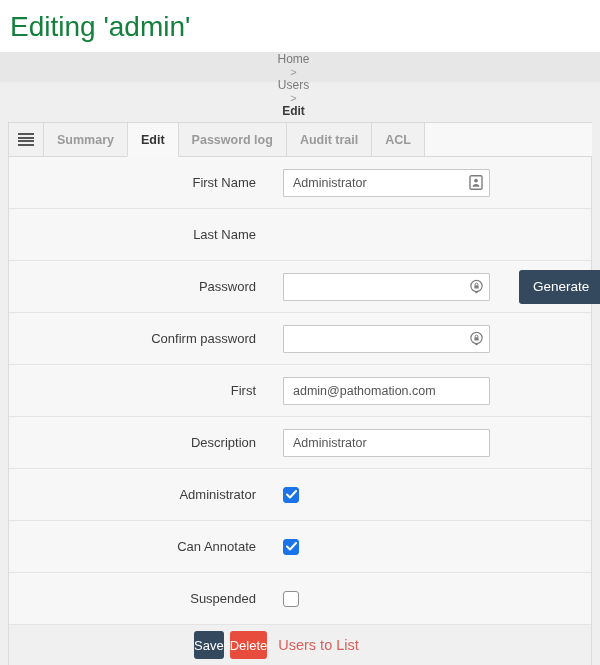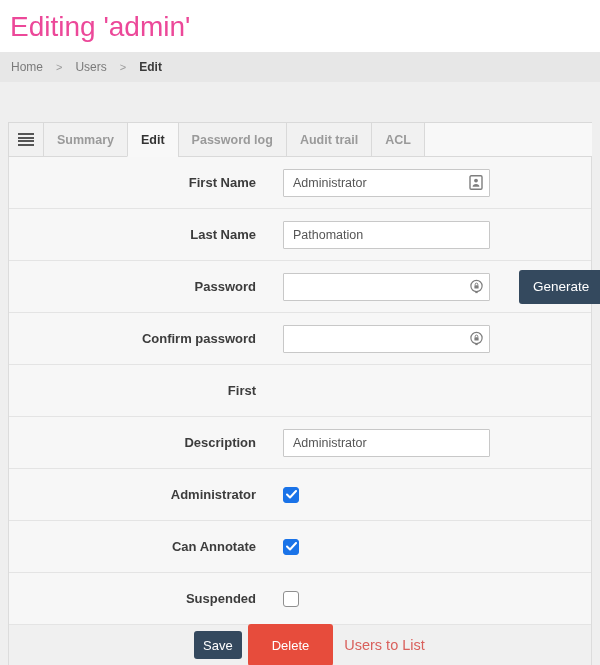--- a/index.html
+++ b/index.html
@@ -7,26 +7,26 @@
   }
   *{box-sizing:border-box;}
   html,body{margin:0;padding:0;}
   body{
     width:600px;height:665px;overflow:hidden;background:#ffffff;
     font-family:"Liberation Sans", sans-serif;
   }
   
   .page-title{
     margin:0;padding:13px 10px 11px 10px;height:52px;
-    font-size:28px;line-height:28px;font-weight:400;color:#ec4899;
+    font-size:28px;line-height:28px;font-weight:400;color:#15803d;
   }
   
   .breadcrumb{
     height:30px;background:#e7e7e7;display:flex;align-items:center;
-    padding:0 11px;font-size:12px;color:#7a7a7a;
+    padding:0 25px;font-size:12px;color:#7a7a7a;flex-direction:column;
   }
   .bc-item{margin-right:13px;}
   .bc-item.active{font-weight:700;color:#3a3a3a;}
   .bc-sep{margin-right:13px;color:#9b9b9b;font-size:11px;}
   
   .content-bg{background:#efefef;height:583px;padding-top:40px;}
   .panel{margin:0 8px;width:584px;}
   
   .tabstrip{display:flex;height:35px;}
   .tab{
@@ -46,21 +46,21 @@
     background:#f8f8f8;
   }
   
   .panel-body{border-left:1px solid #dcdcdc;border-right:1px solid #dcdcdc;}
   .row{
     height:52px;display:flex;align-items:center;
     background:#f7f7f7;border-bottom:1px solid #e4e4e4;
   }
   .flabel{
     width:247px;flex-shrink:0;text-align:right;
-    font-size:13px;font-weight:700;color:#3c3c3c;
+    font-size:13px;font-weight:400;color:#3c3c3c;
   }
   .ctrl{margin-left:27px;display:flex;align-items:center;flex-shrink:0;}
   .input-wrap{position:relative;display:inline-block;}
   .text-input{
     width:207px;height:28px;border:1px solid #c8c8c8;border-radius:1px;
     background:#fff;padding:0 26px 0 9px;font-size:12.5px;color:#555;
     font-family:"Liberation Sans", sans-serif;outline:none;
   }
   .input-icon{
     position:absolute;right:6px;top:50%;transform:translateY(-50%);
@@ -82,22 +82,22 @@
     display:flex;align-items:center;justify-content:center;
     background:#fff;border:1px solid #8f8f8f;
   }
   .checkbox.checked{background:var(--cb-blue);border-color:var(--cb-blue);}
   .checkbox svg{display:none;}
   .checkbox.checked svg{display:block;}
   
   .form-footer{
     height:40px;background:#f0f0f0;display:flex;align-items:center;
   }
-  .btn.save{margin-left:185px;height:28px;padding:0 9px;background:var(--accent-dark);}
-  .btn.delete{margin-left:6px;height:42px;padding:0 24px;background:var(--danger);}
+  .btn.save{margin-left:185px;height:28px;padding:0 0;background:var(--accent-dark);}
+  .btn.delete{margin-left:6px;height:28px;padding:0 0;background:var(--danger);}
   .back-link{
     margin-left:11px;font-size:14.5px;color:var(--link);cursor:pointer;
     text-decoration:none;
   }
   
   .icon-stroke{stroke:#7e7e7e;fill:none;}
   .icon-fill{fill:#7e7e7e;}
 </style>
 </head>
 <body>
@@ -143,28 +143,20 @@
           </svg>
         </span>
         
       </span>
 
     </span>
   </div>
 
   <div class="row">
     <label class="flabel">Last Name</label>
-    <span class="ctrl">
-      <span class="input-wrap">
-        <input class="text-input" type="text" value="Pathomation" style="">
-        
-        
-      </span>
-
-    </span>
   </div>
 
   <div class="row">
     <label class="flabel">Password</label>
     <span class="ctrl">
       <span class="input-wrap">
         <input class="text-input" type="password" style="">
         
         <span class="input-icon">
           <svg width="15" height="16" viewBox="0 0 15 16">
@@ -193,20 +185,28 @@
             <path d="M6.3 13.4h2.4" class="icon-stroke" stroke-width="1.4"></path>
           </svg>
         </span>
       </span>
 
     </span>
   </div>
 
   <div class="row">
     <label class="flabel">First</label>
+    <span class="ctrl">
+      <span class="input-wrap">
+        <input class="text-input" type="text" value="admin@pathomation.com" style="">
+        
+        
+      </span>
+
+    </span>
   </div>
 
   <div class="row">
     <label class="flabel">Description</label>
     <span class="ctrl">
       <span class="input-wrap">
         <input class="text-input" type="text" value="Administrator" style="">
         
         
       </span>

